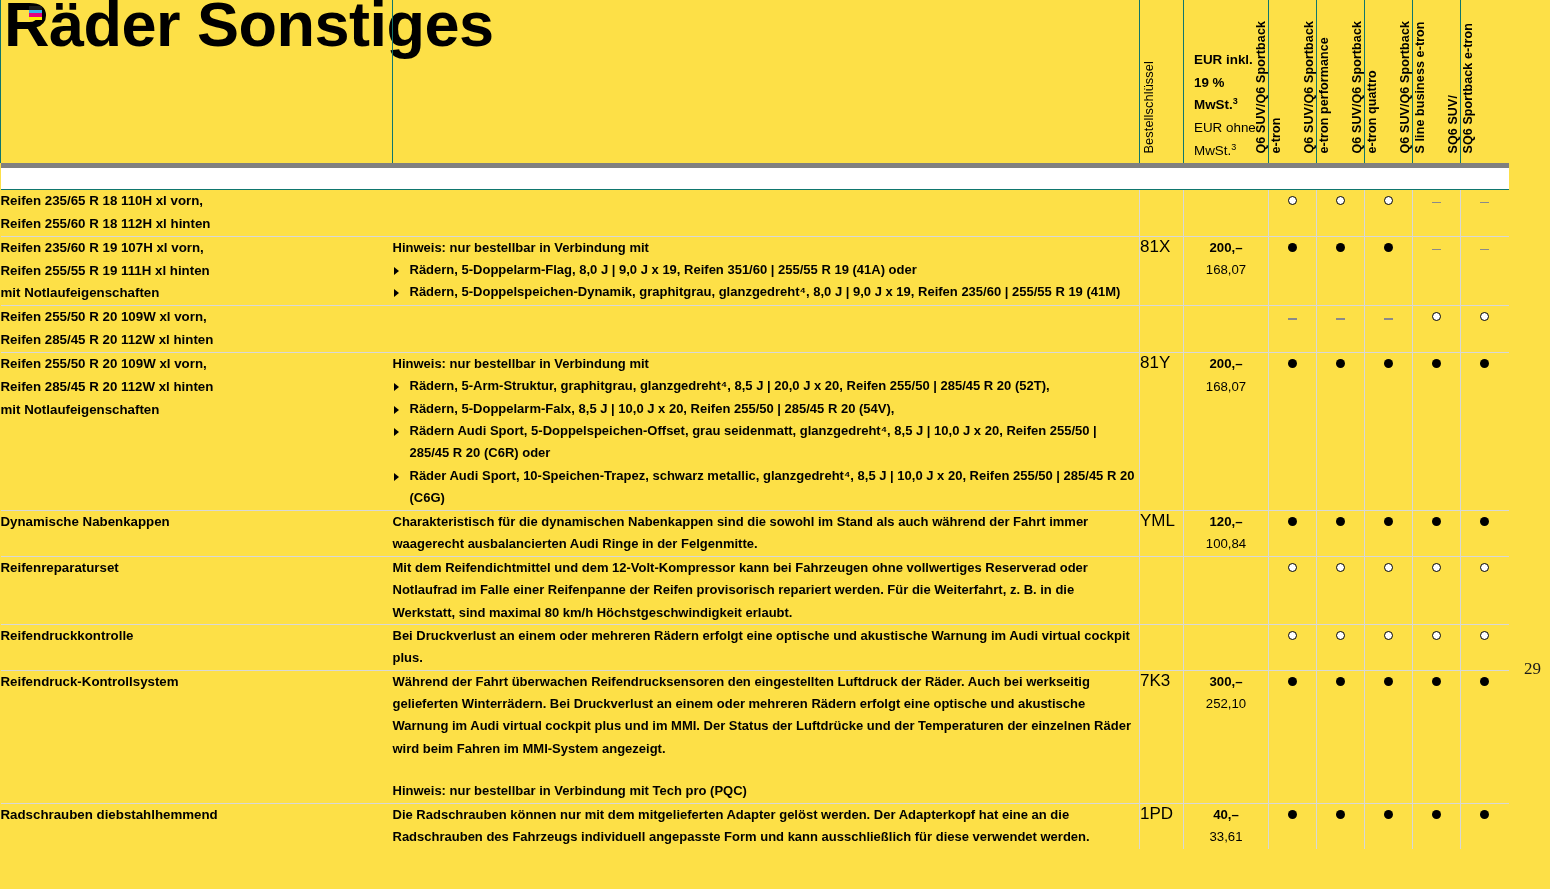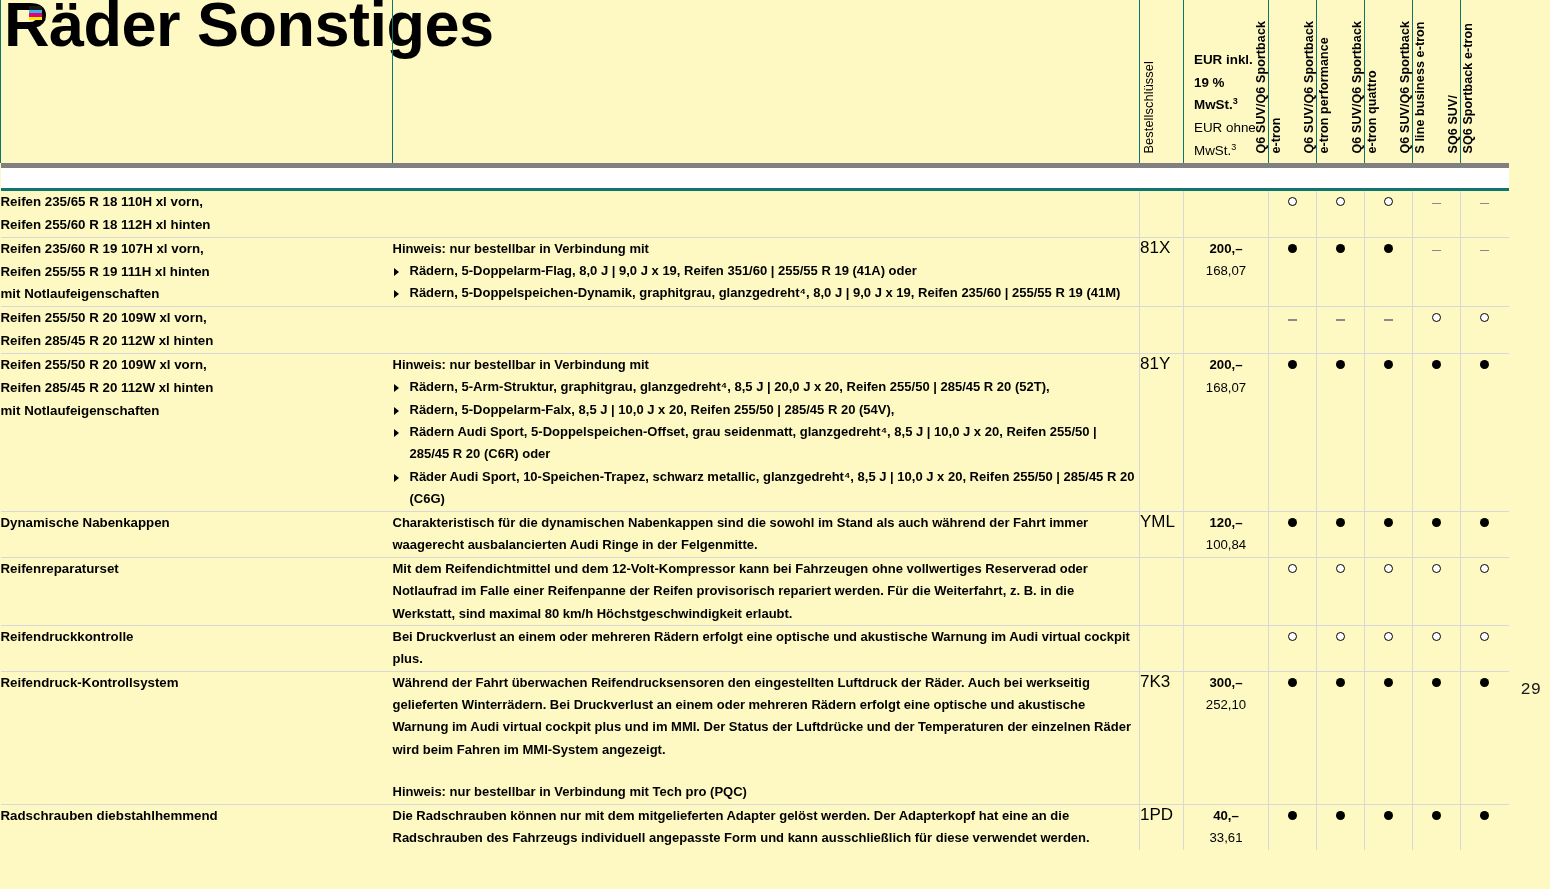--- a/index.html
+++ b/index.html
@@ -10,21 +10,21 @@
     background: #ffffff;
     font-family: "Liberation Sans", sans-serif;
     color: #000000;
     overflow: hidden;
   }
 
   #page {
     position: relative;
     width: 1550px;
     height: 889px;
-    background: #fef9c3;
+    background: #fde047;
   }
 
   
   .reg-mark {
     position: absolute;
     left: 29px;
     top: 6px;
     width: 13px;
     height: 14px;
     z-index: 5;
@@ -52,22 +52,21 @@
     font-family: "Liberation Sans", sans-serif;
   }
 
   
   .page-number {
     position: absolute;
     right: 9px;
     top: 659px;
     font-size: 17px;
     color: #1a1a1a;
-    font-family: Liberation Mono, monospace;
-    margin-top: 21px;
+    font-family: Liberation Serif, serif;
   }
 
   
   .table-wrap {
     position: absolute;
     left: 0;
     top: 0;
     width: 1506px;
   }
 
@@ -154,21 +153,21 @@
   
   tbody tr.data-row > td {
     border-top: 1px solid #d8d8d8;
     border-left: 1px solid #d8d8d8;
   }
   tbody tr.data-row > td.b-name,
   tbody tr.data-row > td.b-desc {
     border-left: none;
   }
   tbody tr.data-row:first-child > td {
-    border-top: 3px solid #0f766e;
+    border-top: 1px solid #0f766e;
     margin-top: 44px;
   }
   tbody tr.data-row.last-row > td {
     border-bottom: none;
   }
 
   td.b-name {
     padding: 12px 14px 18px 11px;
     font-size: 13.3px;
     font-weight: 700;

